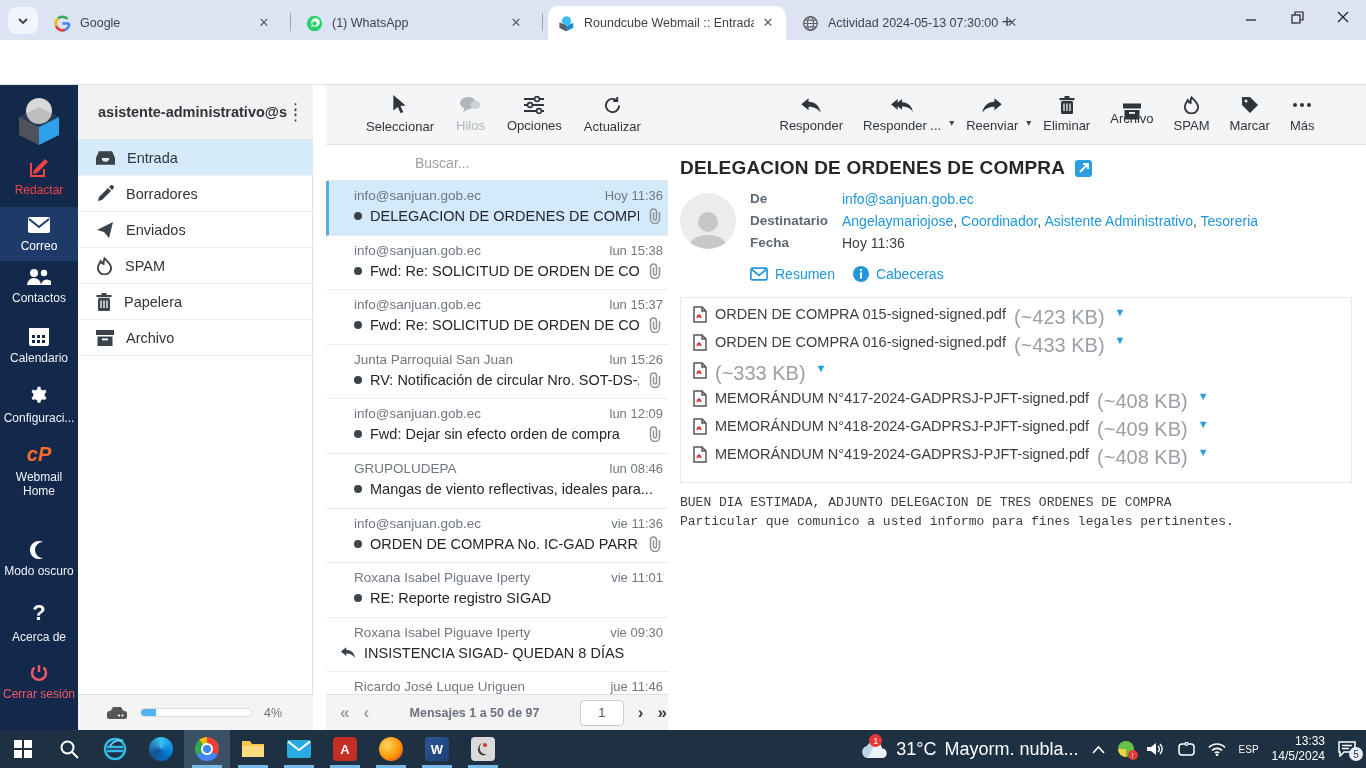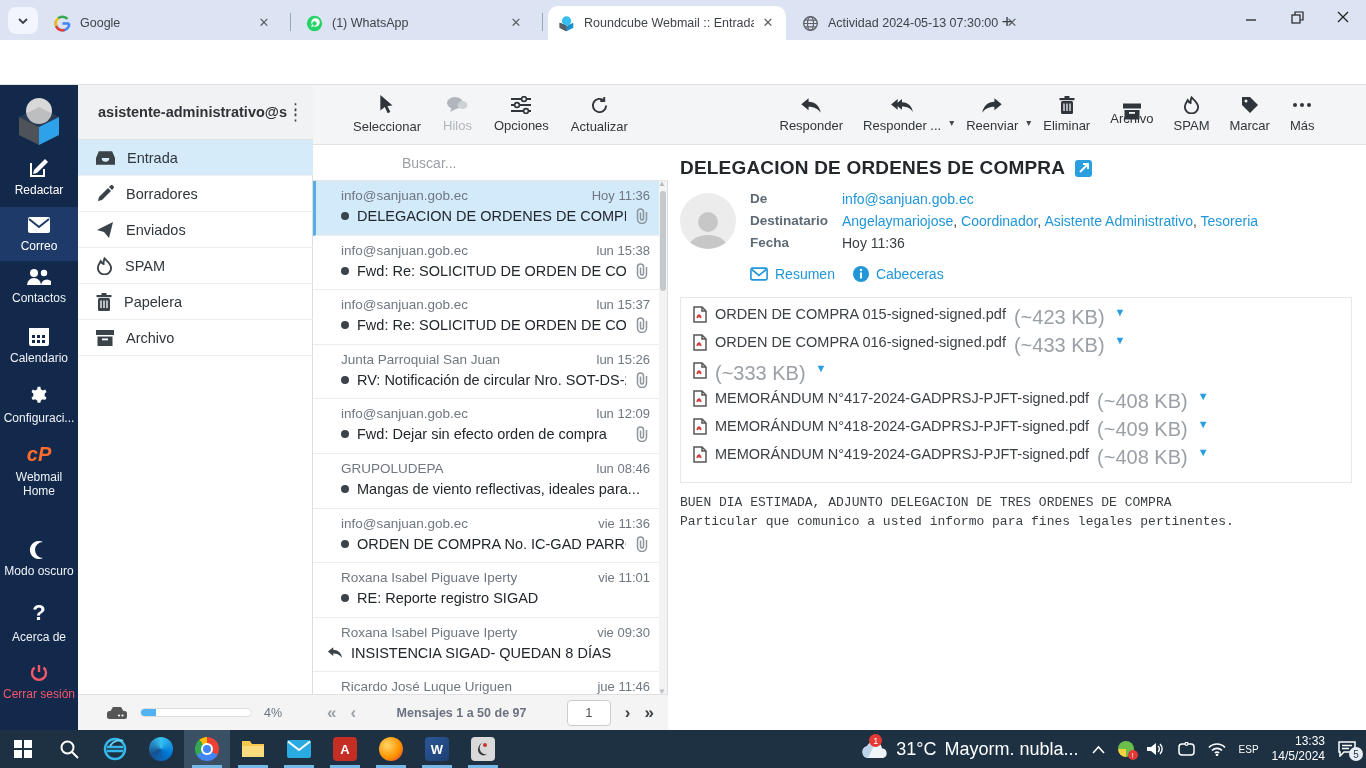--- a/index.html
+++ b/index.html
@@ -27,40 +27,40 @@
   #urltext { font-size:13.5px; color:#202124; white-space:nowrap; overflow:hidden; margin-left:10px; }
   #avatar-g { position:absolute; left:1293px; top:49px; width:28px; height:28px; border-radius:50%; background:#8d6e63; color:#fff; font-size:13px; display:flex; align-items:center; justify-content:center; }
 
   
   #app { position:absolute; left:0; top:85px; width:1366px; height:645px; background:#fff; }
 
   
   #sidebar { position:absolute; left:0; top:0; width:78px; height:645px; background:#13294b; }
   .sb-item { position:absolute; left:0; width:78px; display:flex; flex-direction:column; align-items:center; gap:4px; color:#f0f3f7; }
   .sb-item .sb-label { font-size:12px; text-align:center; line-height:14px; }
-  .sb-blue { color:#ffffff; }
+  .sb-blue { color:#ef4444; }
   .sb-active { background:#1d3a68; padding:8px 0; }
   .sb-red { color:#f4566a; }
   .cp-logo { color:#ff6c2c; font-weight:bold; font-size:20px; font-style:italic; }
 
   
   #folderpane { position:absolute; left:78px; top:0; width:235px; height:645px; background:#fff; border-right:1px solid #ddd; }
   #fp-header { position:absolute; left:0; top:0; width:235px; height:55px; background:#f1f2f4; border-bottom:1px solid #e2e2e2; display:flex; align-items:center; padding:0 10px 0 20px; }
   #fp-account { font-size:14.5px; font-weight:bold; color:#2f3337; flex:1; white-space:nowrap; overflow:hidden; }
   .kebab { color:#3c4043; font-size:15px; letter-spacing:0; line-height:6px; }
   .folder { position:absolute; left:0; width:235px; height:36px; display:flex; align-items:center; gap:12px; padding-left:18px; border-bottom:1px solid #efefef; color:#3a424a; }
   .folder .flabel { font-size:14.5px; color:#30363c; }
   .folder.active { background:#d6ebfa; }
   #fp-footer { position:absolute; left:0; top:609px; width:235px; height:36px; background:#f4f4f4; border-top:1px solid #e0e0e0; display:flex; align-items:center; gap:12px; padding:0 16px 0 28px; }
   #quota-track { width:112px; height:9px; background:#fff; border:1px solid #ddd; border-radius:5px; overflow:hidden; }
   #quota-fill { width:14%; height:100%; background:#4fb3f6; }
   #quota-label { font-size:12.5px; color:#6b7280; }
 
   
-  #listpane { position:absolute; left:313px; top:0; width:355px; height:645px; background:#fff; border-right:1px solid #ddd; }
+  #listpane { position:absolute; left:326px; top:0; width:355px; height:645px; background:#fff; border-right:1px solid #ddd; }
   #list-toolbar { position:absolute; left:0; top:0; width:355px; height:60px; background:#f4f5f6; border-bottom:1px solid #e0e2e5; display:flex; align-items:center; justify-content:center; gap:22px; }
   .tbtn { display:flex; flex-direction:column; align-items:center; gap:4px; color:#30363b; }
   .tbtn .tbl { font-size:13px; }
   .tbtn.disabled { color:#b0b6bc; }
   #searchrow { position:absolute; left:0; top:60px; width:355px; height:36px; background:#fff; border-bottom:1px solid #e7e7e7; display:flex; align-items:center; padding:0 12px 0 16px; gap:10px;flex-direction:column; }
   #searchrow input { border:none; outline:none; background:transparent; font-size:14px; color:#333; flex:1; font-family:"Liberation Sans",sans-serif; }
   #searchrow input::placeholder { color:#9aa0a6; }
   #msgrows { position:absolute; left:0; top:96px; width:347px; height:513px; overflow:hidden; }
   .msg-row { height:54.6px; border-bottom:1px solid #ececec; padding:7px 10px 0 28px; position:relative; }
   .msg-row.sel { background:#d3eafb; border-left:3px solid #56aee2; padding-left:25px; }

